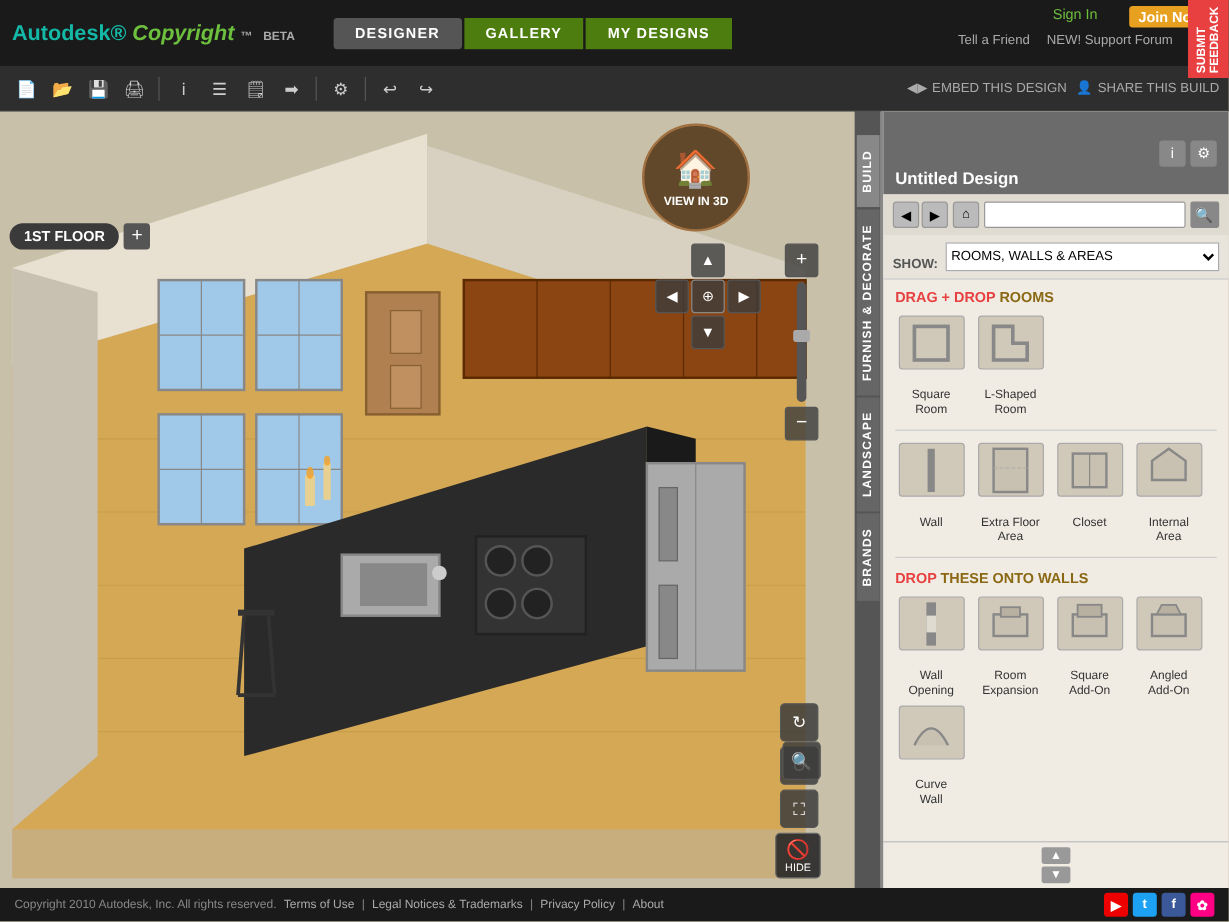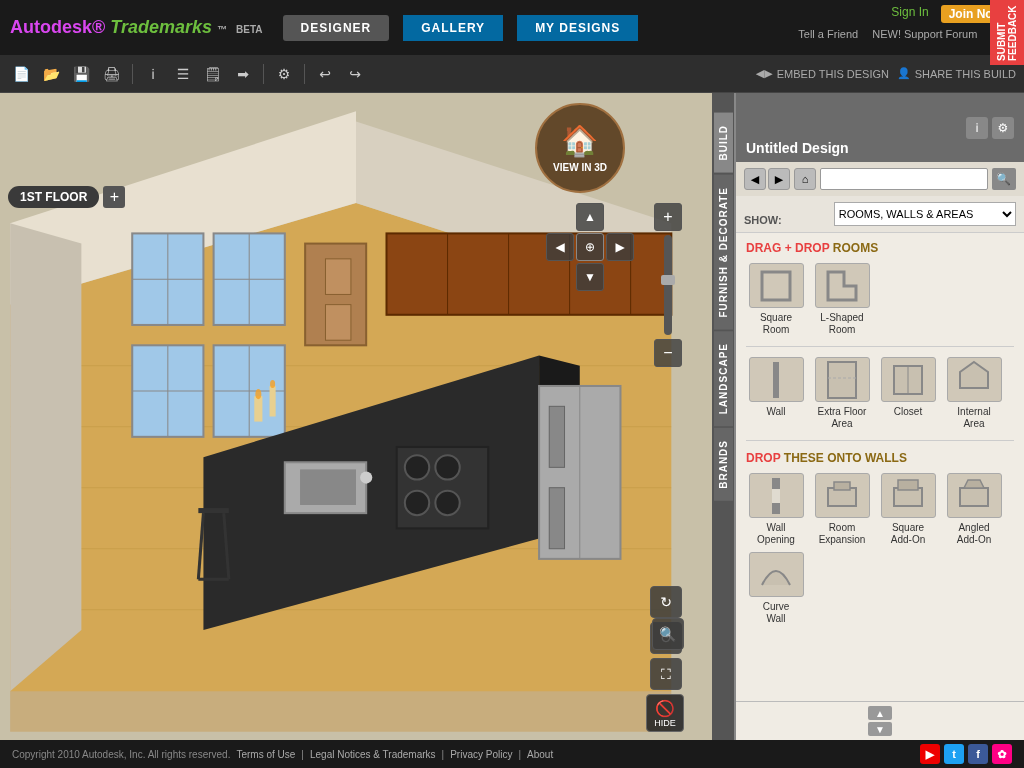--- a/index.html
+++ b/index.html
@@ -13,55 +13,55 @@
       align-items: center;
       padding: 0 10px;
       position: relative;
     }
     #logo {
       color: white;
       font-size: 18px;
       font-weight: bold;
       white-space: nowrap;
     }
-    #logo span.autodesk { color: #d946ef; }
+    #logo span.autodesk { color: #14b8a6; }
     #logo span.homestyler { color: #6dbf3e; font-style: italic; }
     #logo span.tm { color: #aaa; font-size: 10px; }
     #logo span.beta { color: #aaa; font-size: 10px; margin-left: 4px; }
     #nav-buttons {
       display: flex;
-      gap: 14px;
-      margin-left: 20px;
+      gap: 2px;
+      margin-left: 32px;
     }
     .nav-btn {
       padding: 6px 18px;
       font-size: 12px;
       font-weight: bold;
       color: white;
-      background: #0369a1;
+      background: #4d7c0f;
       border: none;
       cursor: pointer;
       text-transform: uppercase;
       letter-spacing: 1px;
     }
     .nav-btn.active {
       background: #555;
       border-radius: 3px;
     }
     #top-right {
       position: absolute;
       right: 10px;
       top: 0;
       display: flex;
       flex-direction: column;
       align-items: flex-end;
     }
     #top-right-links {
       display: flex;
-      gap: 12px;
+      gap: 26px;
       padding: 5px 0;
     }
     #top-right-links a {
       color: white;
       text-decoration: none;
       font-size: 12px;
     }
     #top-right-links a.signin { color: #6dbf3e; }
     #top-right-links a.joinnow {
       background: #e8a020;
@@ -463,21 +463,20 @@
       font-weight: bold;
       color: #555;
       text-transform: uppercase;
     }
     #show-select {
       flex: 1;
       height: 24px;
       font-size: 11px;
       border: 1px solid #aaa;
       background: white;
-      margin-left: 46px;
     }
 
     
     .section {
       padding: 8px 10px;
     }
     .section-title {
       font-size: 12px;
       font-weight: bold;
       margin-bottom: 8px;
@@ -489,21 +488,21 @@
     
     .items-grid {
       display: flex;
       gap: 6px;
       flex-wrap: wrap;
     }
     .room-item {
       display: flex;
       flex-direction: column;
       align-items: center;
-      gap: 4px;
+      gap: 16px;
       cursor: pointer;
       width: 60px;
     }
     .room-item-icon {
       background: #d0c8b8;
       border: 1px solid #aaa;
       width: 55px;
       height: 45px;
       display: flex;
       align-items: center;
@@ -589,21 +588,21 @@
       background: #ccc;
       margin: 2px 10px;
     }
   </style>
 </head>
 <body>
 
 <div id="top-nav">
   <div id="logo">
     <span class="autodesk">Autodesk®</span>
-    <span class="homestyler">Trademarks</span>
+    <span class="homestyler">Copyright</span>
     <span class="tm">™</span>
     <span class="beta">BETA</span>
   </div>
   <div id="nav-buttons">
     <button class="nav-btn active">DESIGNER</button>
     <button class="nav-btn">GALLERY</button>
     <button class="nav-btn">MY DESIGNS</button>
   </div>
   <div id="top-right">
     <div id="top-right-links">

